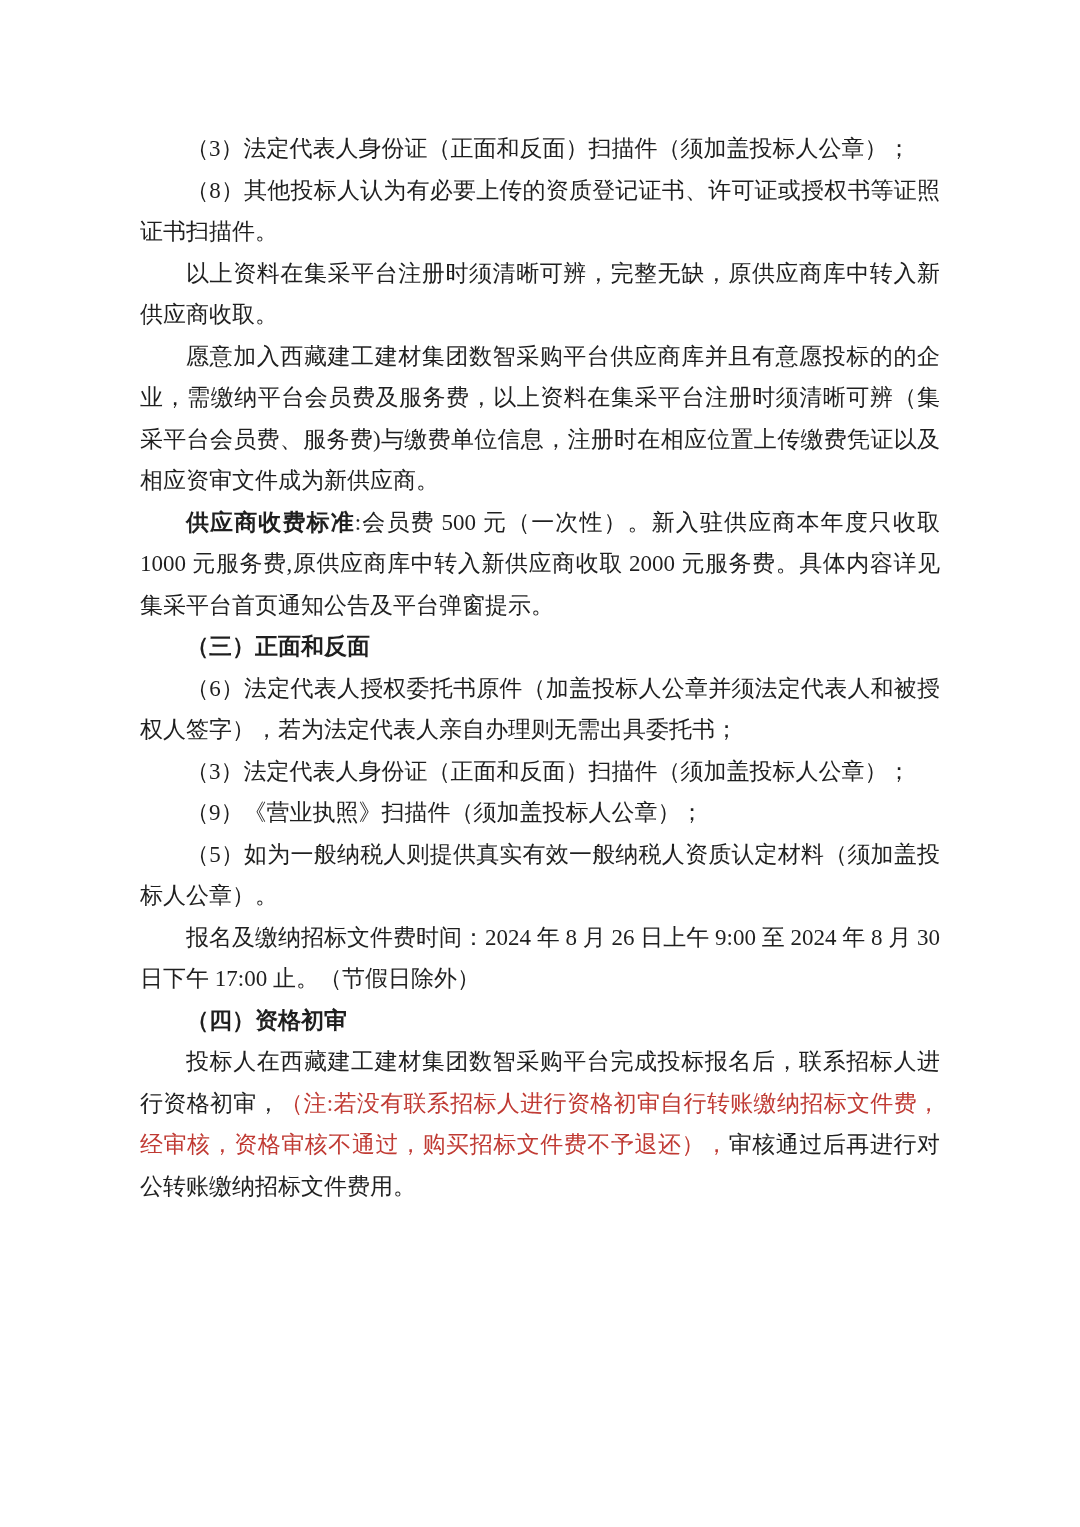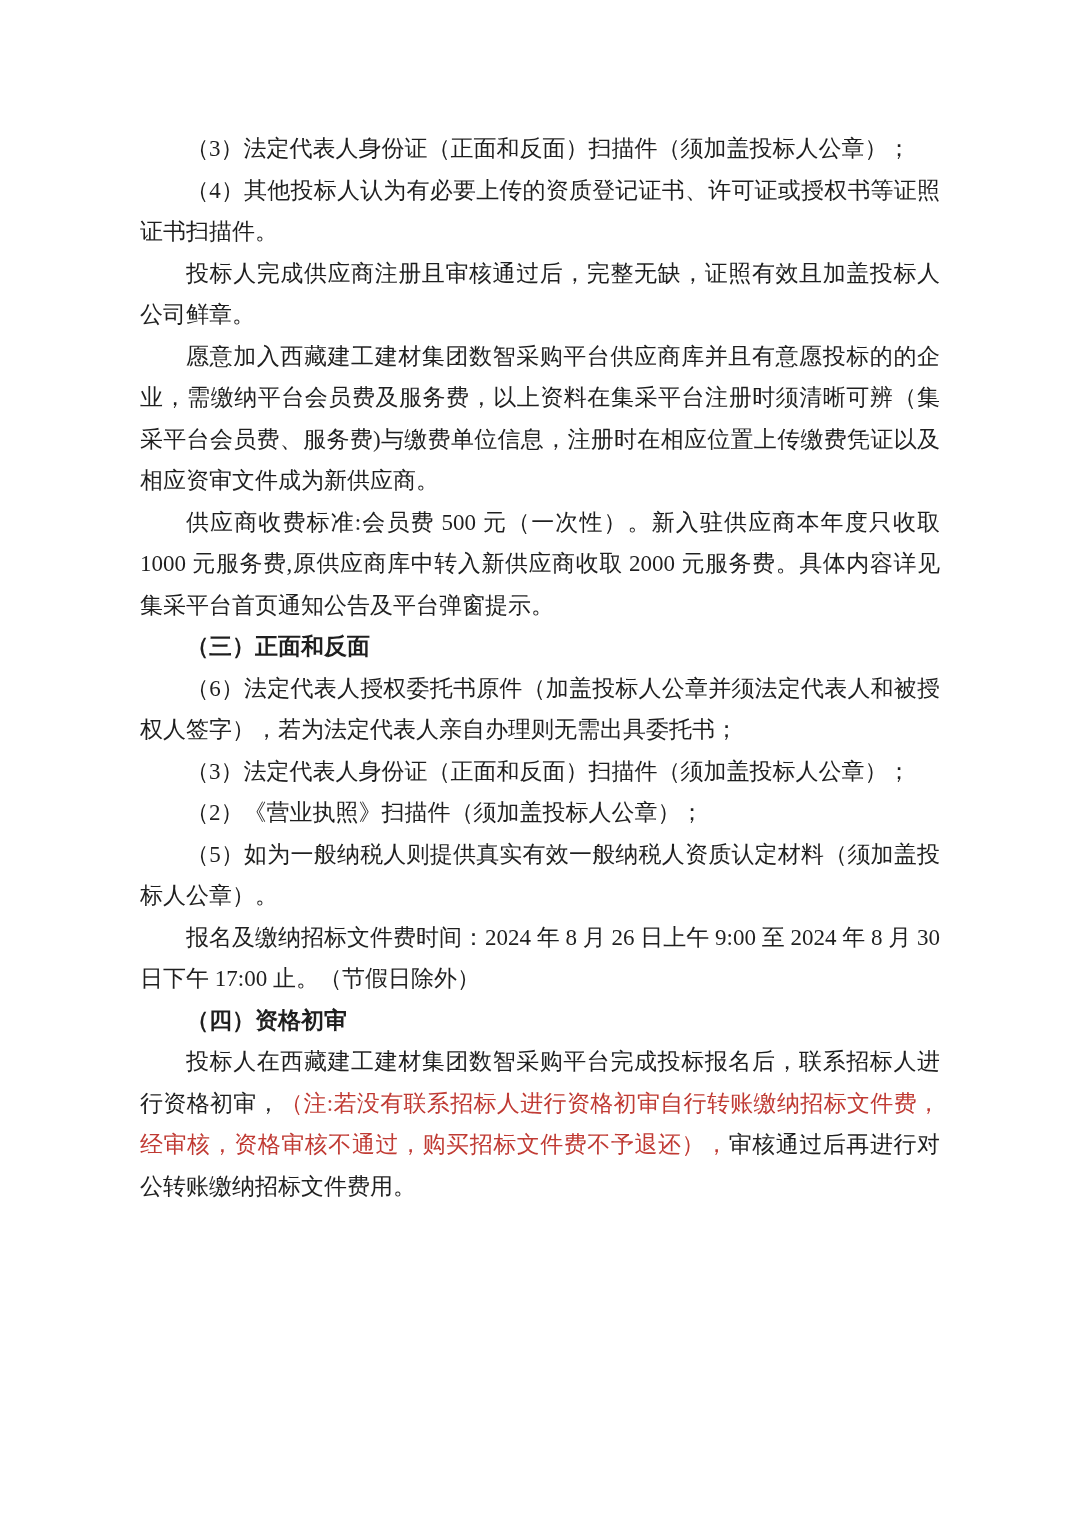--- a/index.html
+++ b/index.html
@@ -28,52 +28,52 @@
     text-align: justify;
   }
   .content p {
     text-indent: 2em;
     margin: 0;
   }
   .heading {
     font-weight: bold;
   }
   .bold-inline {
-    font-weight: normal;
+    font-weight: bold;
   }
   .red-note {
     color: var(--red-color);
   }
 </style>
 </head>
 <body>
 
 <div class="page">
   <div class="content">
 
     <p>（3）法定代表人身份证（正面和反面）扫描件（须加盖投标人公章）；</p>
 
-    <p>（4）其他投标人认为有必要上传的资质登记证书、许可证或授权书等证照证书扫描件。</p>
+    <p>（8）其他投标人认为有必要上传的资质登记证书、许可证或授权书等证照证书扫描件。</p>
 
-    <p>投标人完成供应商注册且审核通过后，完整无缺，证照有效且加盖投标人公司鲜章。</p>
+    <p>以上资料在集采平台注册时须清晰可辨，完整无缺，原供应商库中转入新供应商收取。</p>
 
 
     <p>愿意加入西藏建工建材集团数智采购平台供应商库并且有意愿投标的的企业，需缴纳平台会员费及服务费，以上资料在集采平台注册时须清晰可辨（集采平台会员费、服务费)与缴费单位信息，注册时在相应位置上传缴费凭证以及相应资审文件成为新供应商。</p>
 
     <p><span class="bold-inline">供应商收费标准</span><span>:会员费 500 元（一次性）。新入驻供应商本年度只收取 1000 元服务费,原供应商库中转入新供应商收取 2000 元服务费。具体内容详见集采平台首页通知公告及平台弹窗提示。</span></p>
 
     <p class="heading">（三）正面和反面</p>
 
 
     <p>（6）法定代表人授权委托书原件（加盖投标人公章并须法定代表人和被授权人签字），若为法定代表人亲自办理则无需出具委托书；</p>
 
 
     <p>（3）法定代表人身份证（正面和反面）扫描件（须加盖投标人公章）；</p>
 
-    <p>（2）《营业执照》扫描件（须加盖投标人公章）；</p>
+    <p>（9）《营业执照》扫描件（须加盖投标人公章）；</p>
 
     <p>（5）如为一般纳税人则提供真实有效一般纳税人资质认定材料（须加盖投标人公章）。</p>
 
     <p>报名及缴纳招标文件费时间：2024 年 8 月 26 日上午 9:00 至 2024 年 8 月 30 日下午 17:00 止。（节假日除外）</p>
 
     <p class="heading">（四）资格初审</p>
 
     <p><span>投标人在西藏建工建材集团数智采购平台完成投标报名后，联系招标人进行资格初审，</span><span class="red-note">（注:若没有联系招标人进行资格初审自行转账缴纳招标文件费，经审核，资格审核不通过，购买招标文件费不予退还），</span><span>审核通过后再进行对公转账缴纳招标文件费用。</span></p>
 
   </div>

